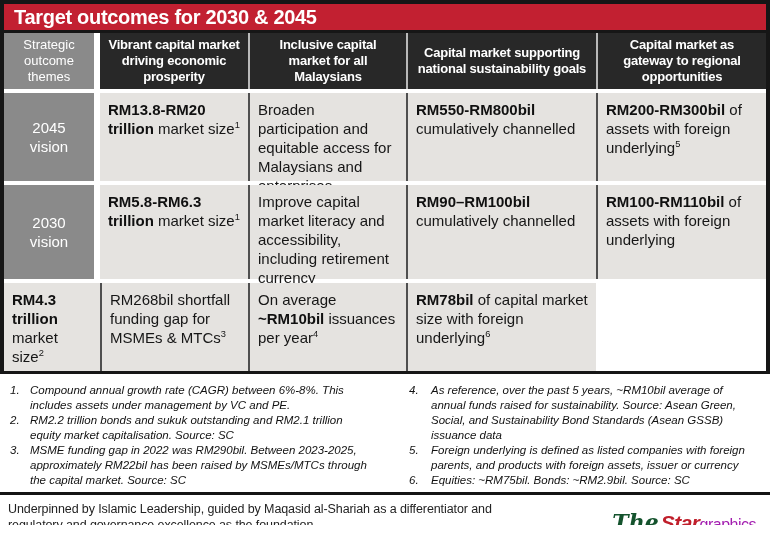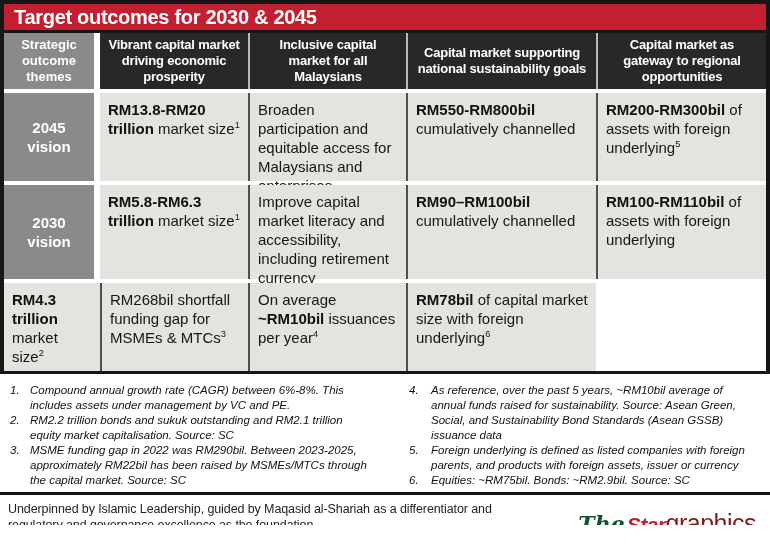--- a/index.html
+++ b/index.html
@@ -17,21 +17,21 @@
   .titlebar .title {
     color: #ffffff; font-size: 20px; font-weight: bold; letter-spacing: -0.3px;
   }
   .grid {
     display: grid; background: #ffffff;
     grid-template-columns: 96px 148px 158px 190px 170px;
     grid-template-rows: 56px 88px 94px 88px;
     row-gap: 4px;
   }
   .corner, .rowhead {
-    background: #8a8a8a; color: #ffffff; font-weight: bold; margin-right: 6px;
+    background: #8a8a8a; color: #ffffff; font-weight: normal; margin-right: 6px;
     display: flex; align-items: center; justify-content: center; text-align: center;
   }
   .corner { font-size: 13px; line-height: 1.25; padding: 2px 6px; }
   .rowhead { font-size: 15px; line-height: 1.3; padding: 6px 10px; }
   .colhead {
     background: #282828; color: #ffffff; font-weight: bold;
     font-size: 13px; line-height: 1.25; letter-spacing: -0.2px;
     display: flex; align-items: center; justify-content: center;
     text-align: center; padding: 2px 8px;
   }
@@ -59,21 +59,21 @@
     justify-content: space-between; padding: 6px 10px 0 8px;
   }
   .footer .ftext { font-size: 12.5px; line-height: 1.32; color: #222222; max-width: 500px; letter-spacing: -0.1px; }
   .footer .source { font-weight: bold; font-style: italic; margin-top: 1px; color: #111111; }
   .logo { display: flex; align-items: baseline; padding: 8px 4px 0 0; white-space: nowrap; }
   .logo .the {
     font-family: "DejaVu Serif", serif; font-style: italic; font-weight: bold;
     font-size: 22px; color: #14532d; margin-right: 2px;
   }
   .logo .star { font-style: italic; font-weight: bold; font-size: 21px; color: #c01f2b; letter-spacing: -0.5px; }
-  .logo .graphics { font-size: 25px; color: #7f1d1d; letter-spacing: -0.5px; text-align: center; }
+  .logo .graphics { font-size: 16px; color: #a21caf; letter-spacing: -0.5px; text-align: center; }
 </style>
 </head>
 <body>
 
 <div class="graphic">
 
   <div class="frame">
     <div class="titlebar">
       <span class="title">Target outcomes for 2030 &amp; 2045</span>
     </div>

